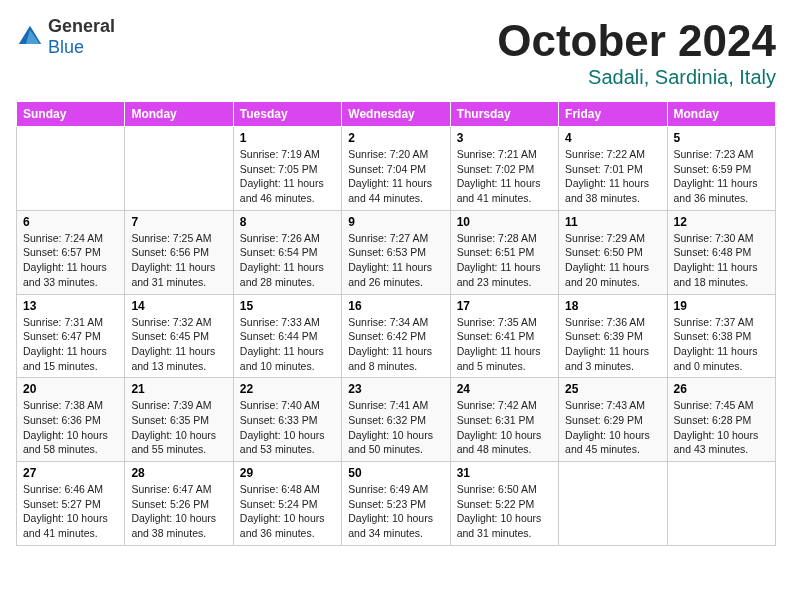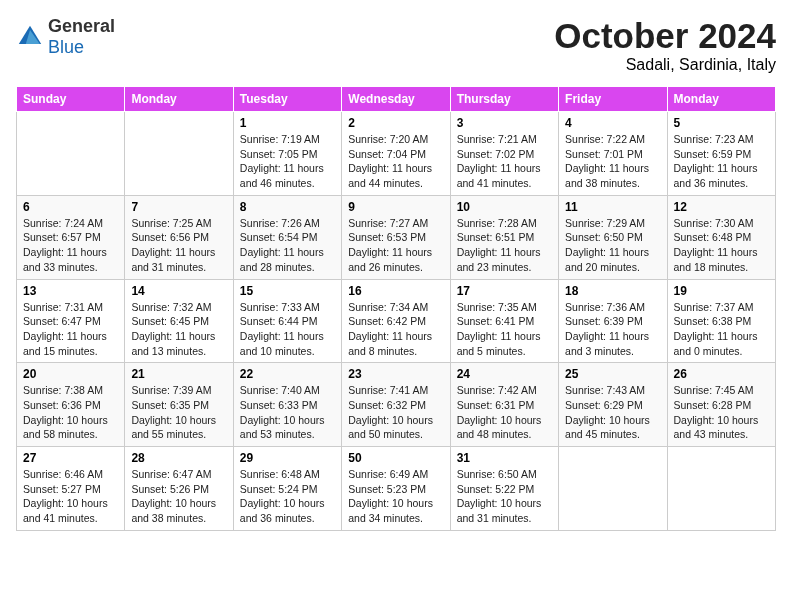--- a/index.html
+++ b/index.html
@@ -22,28 +22,28 @@
       gap: 4px;
     }
     .logo-icon {
       width: 28px;
       height: 28px;
     }
     .title-block {
       text-align: right;
     }
     .month-title {
-      font-size: 35px;
+      font-size: 44px;
       font-weight: bold;
       color: #222;
       margin-left: 32px;
     }
     .location-title {
-      font-size: 16px;
-      color: #000000;
+      font-size: 20px;
+      color: #0f766e;
     }
     .calendar {
       width: 100%;
       border-collapse: collapse;
       font-size: 11px;
     }
     .calendar th {
       background-color: #d946ef;
       color: #fff;
       text-align: left;

